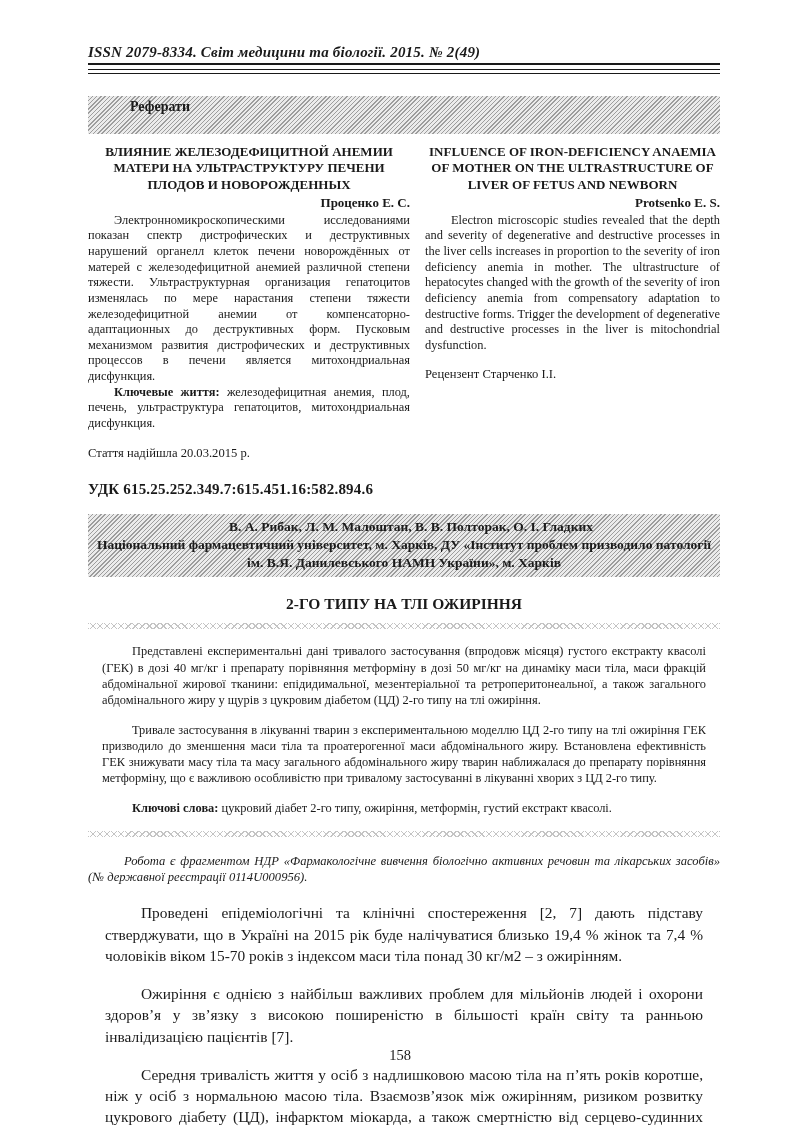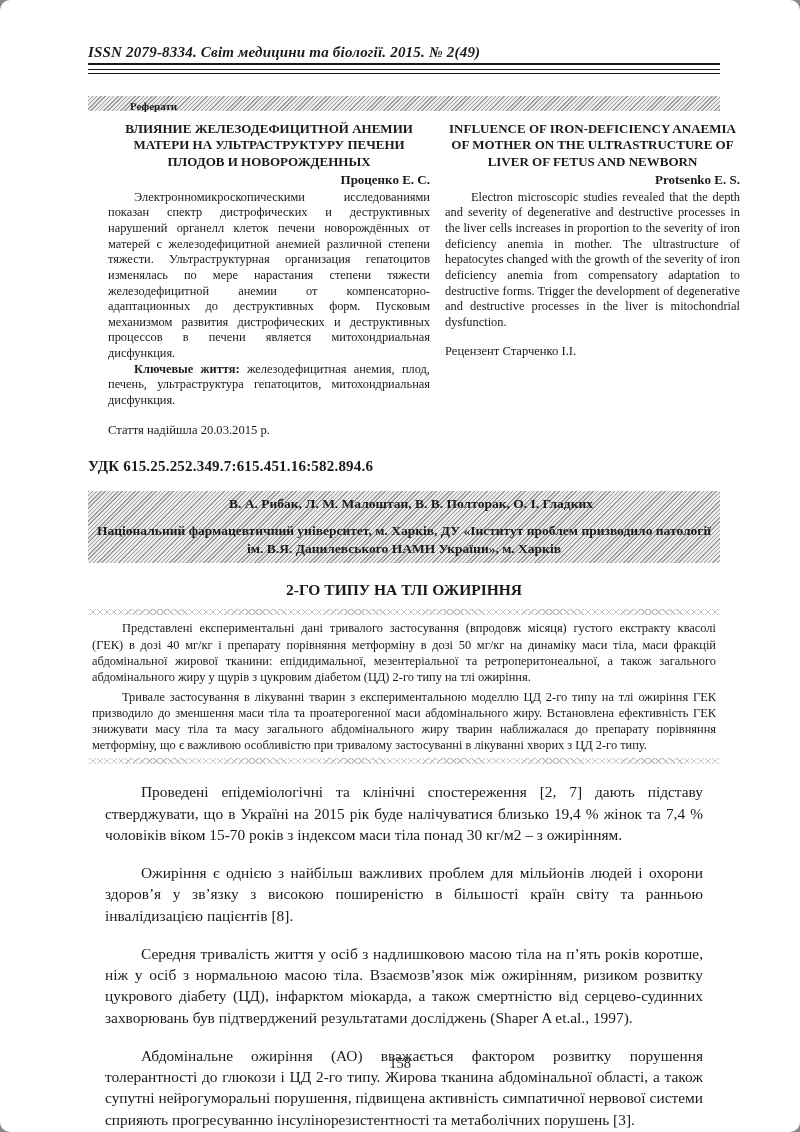--- a/index.html
+++ b/index.html
@@ -1,90 +1,90 @@
 <!DOCTYPE html>
 <html><head>
 <meta charset="utf-8">
 <style>
   html,body { margin:0; padding:0; background:#888; }
   .page {
     width:800px; height:1132px; background:#ffffff; position:relative;
     font-family:"Liberation Serif","DejaVu Serif",serif; color:#1a1a1a;
-    overflow:hidden; margin:0 auto;border-radius:10px;
+    overflow:hidden; margin:0 auto;
   }
   .content { padding:44px 80px 0 88px; }
 
   
   .issn {
     font-size:15px; font-weight:bold; font-style:italic;
     border-bottom:2px solid #1a1a1a; padding-bottom:2px; letter-spacing:0.2px;
   }
   .rule-double { margin-top:4px; height:3px; border-top:1px solid #1a1a1a; border-bottom:1.5px solid #1a1a1a; }
 
   
   .hatch {
     background:repeating-linear-gradient(135deg,#9d9d9d 0px,#9d9d9d 1px,#ebebeb 1px,#ebebeb 3px);
   }
   .section-bar {
-    margin-top:22px; height:15px; line-height:21px;
-    font-size:11px; font-weight:bold; padding-left:42px;
+    margin-top:22px; height:38px; line-height:21px;
+    font-size:14px; font-weight:bold; padding-left:42px;
   }
 
   
-  .columns { display:flex; gap:15px; margin-top:10px;margin-left:20px; }
+  .columns { display:flex; gap:15px; margin-top:10px; }
   .col-left  { width:322px; flex:0 0 322px; }
   .col-right { width:295px; flex:0 0 295px; }
   .abs-title { font-size:13px; font-weight:bold; text-align:center; line-height:1.25; }
   .abs-author { font-size:13px; font-weight:bold; text-align:right; margin-top:2px; }
   .abs-body, .abs-keywords {
     margin:0; font-size:12.4px; line-height:1.26; text-align:justify; text-indent:26px;
   }
   .abs-body { margin-top:2px; }
   .abs-meta { font-size:12.6px; margin-top:14px; }
 
   
   .udc { margin-top:20px; font-size:15px; font-weight:bold; letter-spacing:0.2px; }
   .authors-block { margin-top:16px; padding:4px 6px 5px 6px; text-align:center;
     font-size:13.5px; font-weight:bold; line-height:1.32; }
-  .authors-line { margin-bottom:10px;padding-left:14px; }
+  .authors-line { margin-bottom:1px;padding-left:14px; }
 
   
   .article-title {
     margin:16px 0 0 0; font-size:15.5px; font-weight:bold; text-align:center; line-height:1.45;
   }
   .article-title span { display:block; }
 
   
   .wavy {
     height:6px; margin-top:8px;
     background:
       repeating-linear-gradient(45deg,#c4c4c4 0 1px,transparent 1px 5px),
       repeating-linear-gradient(-45deg,#c4c4c4 0 1px,transparent 1px 5px);
   }
   .wavy.bottom { margin-top:5px; }
 
   
   .annotation { margin-top:5px; }
   .annotation p {
-    margin:4px; font-size:12.4px; line-height:1.3; text-align:justify; text-indent:30px;
+    margin:14px; font-size:12.4px; line-height:1.3; text-align:justify; text-indent:30px;
   }
 
   
   .ndr-note {
     margin:16px 0 0 0; font-size:12.6px; font-style:italic; line-height:1.3;
     text-align:justify; text-indent:36px;
   }
 
   
   .article-body { margin-top:10px; }
   .article-body p {
     margin:17px; font-size:15.4px; line-height:1.38; text-align:justify; text-indent:36px;
   }
 
-  .page-number { position:absolute; bottom:60px; left:0; width:100%; text-align:center; font-size:14.5px; }
+  .page-number { position:absolute; bottom:68px; left:0; width:100%; text-align:center; font-size:14.5px; }
   b { font-weight:bold; }
 </style>
 </head>
 <body>
 
 <div class="page">
   <div class="content">
 
     <div>
       <div class="issn">ISSN 2079-8334. Світ медицини та біології. 2015. № 2(49)</div>
@@ -120,28 +120,30 @@
 
     <h1 class="article-title">
       <span>2-ГО ТИПУ НА ТЛІ ОЖИРІННЯ</span>
     </h1>
 
     <div class="wavy"></div>
 
     <div class="annotation">
       <p>Представлені експериментальні дані тривалого застосування (впродовж місяця) густого екстракту квасолі (ГЕК) в дозі 40 мг/кг і препарату порівняння метформіну в дозі 50 мг/кг на динаміку маси тіла, маси фракцій абдомінальної жирової тканини: епідидимальної, мезентеріальної та ретроперитонеальної, а також загального абдомінального жиру у щурів з цукровим діабетом (ЦД) 2-го типу на тлі ожиріння.</p>
       <p>Тривале застосування в лікуванні тварин з експериментальною моделлю ЦД 2-го типу на тлі ожиріння ГЕК призводило до зменшення маси тіла та проатерогенної маси абдомінального жиру. Встановлена ефективність ГЕК знижувати масу тіла та масу загального абдомінального жиру тварин наближалася до препарату порівняння метформіну, що є важливою особливістю при тривалому застосуванні в лікуванні хворих з ЦД 2-го типу.</p>
+      <p><b>Ключові слова:</b> <span>цукровий діабет 2-го типу, ожиріння, метформін, густий екстракт квасолі.</span></p>
     </div>
 
     <div class="wavy bottom"></div>
 
+    <p class="ndr-note">Робота є фрагментом НДР «Фармакологічне вивчення біологічно активних речовин та лікарських засобів» (№ державної реєстрації 0114U000956).</p>
 
     <div class="article-body">
       <p>Проведені епідеміологічні та клінічні спостереження [2, 7] дають підставу стверджувати, що в Україні на 2015 рік буде налічуватися близько 19,4 % жінок та 7,4 % чоловіків віком 15-70 років з індексом маси тіла понад 30 кг/м2 – з ожирінням.</p>
-      <p>Ожиріння є однією з найбільш важливих проблем для мільйонів людей і охорони здоров’я у зв’язку з високою поширеністю в більшості країн світу та ранньою інвалідизацією пацієнтів [8].</p>
+      <p>Ожиріння є однією з найбільш важливих проблем для мільйонів людей і охорони здоров’я у зв’язку з високою поширеністю в більшості країн світу та ранньою інвалідизацією пацієнтів [7].</p>
       <p>Середня тривалість життя у осіб з надлишковою масою тіла на п’ять років коротше, ніж у осіб з нормальною масою тіла. Взаємозв’язок між ожирінням, ризиком розвитку цукрового діабету (ЦД), інфарктом міокарда, а також смертністю від серцево-судинних захворювань був підтверджений результатами досліджень (Shaper A et.al., 1997).</p>
       <p>Абдомінальне ожиріння (АО) вважається фактором розвитку порушення толерантності до глюкози і ЦД 2-го типу. Жирова тканина абдомінальної області, а також супутні нейрогуморальні порушення, підвищена активність симпатичної нервової системи сприяють прогресуванню інсулінорезистентності та метаболічних порушень [3].</p>
 
     </div>
   </div>
 
   <div class="page-number">158</div>
 </div>
 
 </body></html>

